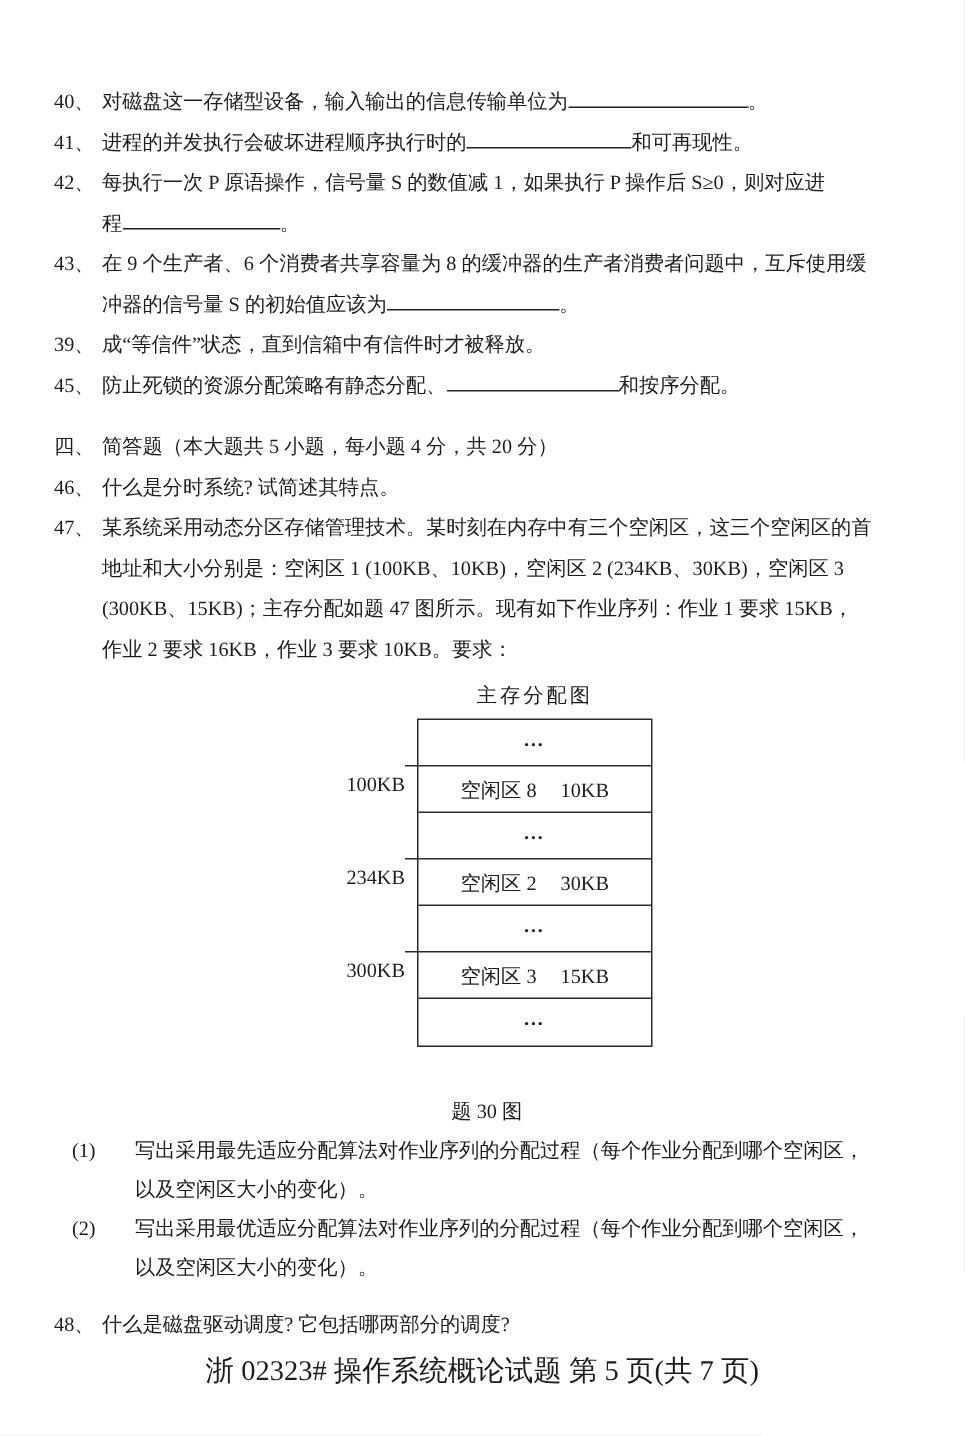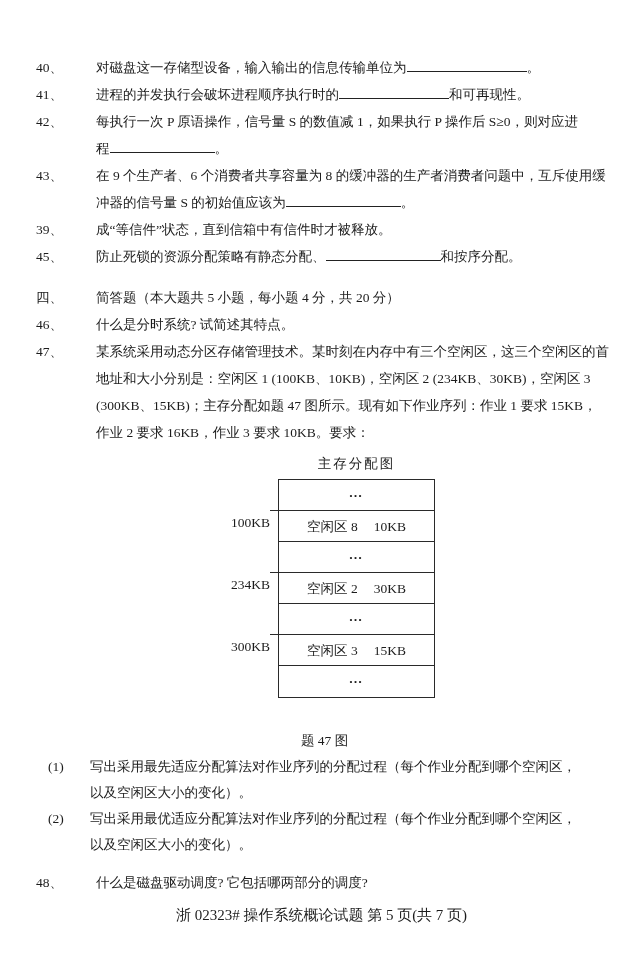--- a/index.html
+++ b/index.html
@@ -10,21 +10,21 @@
     background:#ffffff;
     color:#1c1c1c;
     font-family:"Liberation Serif","DejaVu Serif",serif;
     font-size:13.5px;
     line-height:27px;
     overflow:hidden;
     margin:0 auto;
   }
   .content { padding:54px 30px 0 36px; }
 
-  .q { display:flex; align-items:flex-start;gap:28px; }
+  .q { display:flex; align-items:flex-start; }
   .qnum { flex:0 0 32px; }
   .qbody { flex:1 1 auto; }
   .line { display:block; }
 
   .blank {
     display:inline-block;
     height:0.85em;
     border-bottom:1.5px solid #222;
     vertical-align:baseline;
   }
@@ -66,21 +66,21 @@
   .fig-caption { text-align:center; margin-top:28px; line-height:26px; }
 
   .sub { display:flex; align-items:flex-start; padding-left:12px; line-height:26px; }
   .subnum { flex:0 0 42px; }
   .subbody { flex:1 1 auto; }
   .sub + .sub { margin-top:0; }
   .q48 { margin-top:12px; line-height:26px; }
 
   .footer {
     position:absolute; left:0; top:903px; width:100%;
-    text-align:center; font-size:15px; line-height:24px;
+    text-align:center; font-size:19px; line-height:24px;
     color:#1c1c1c;
   }
 </style>
 </head>
 <body>
 
 <div class="page">
   <div class="content">
 
     <div class="q">
@@ -172,21 +172,21 @@
       </div>
 
       <div class="dia-label l1">100KB</div>
       <div class="dia-label l2">234KB</div>
       <div class="dia-label l3">300KB</div>
       <div class="dia-tick t1"></div>
       <div class="dia-tick t2"></div>
       <div class="dia-tick t3"></div>
     </div>
 
-    <div class="fig-caption">题 47 图</div>
+    <div class="fig-caption">题 30 图</div>
 
     <div class="sub">
       <span class="subnum">(1)</span>
       <span class="subbody">
         <span class="line">写出采用最先适应分配算法对作业序列的分配过程（每个作业分配到哪个空闲区，</span>
         <span class="line">以及空闲区大小的变化）。</span>
       </span>
     </div>
 
     <div class="sub">

